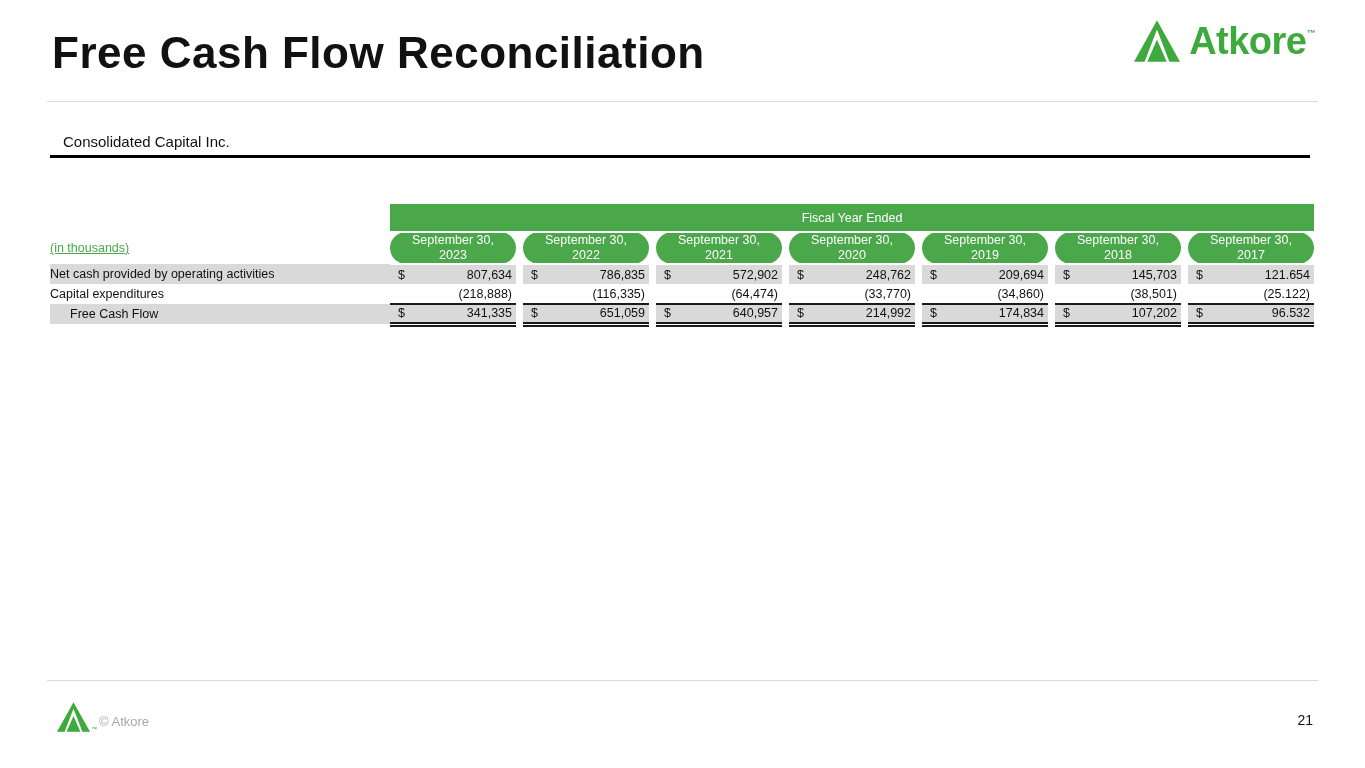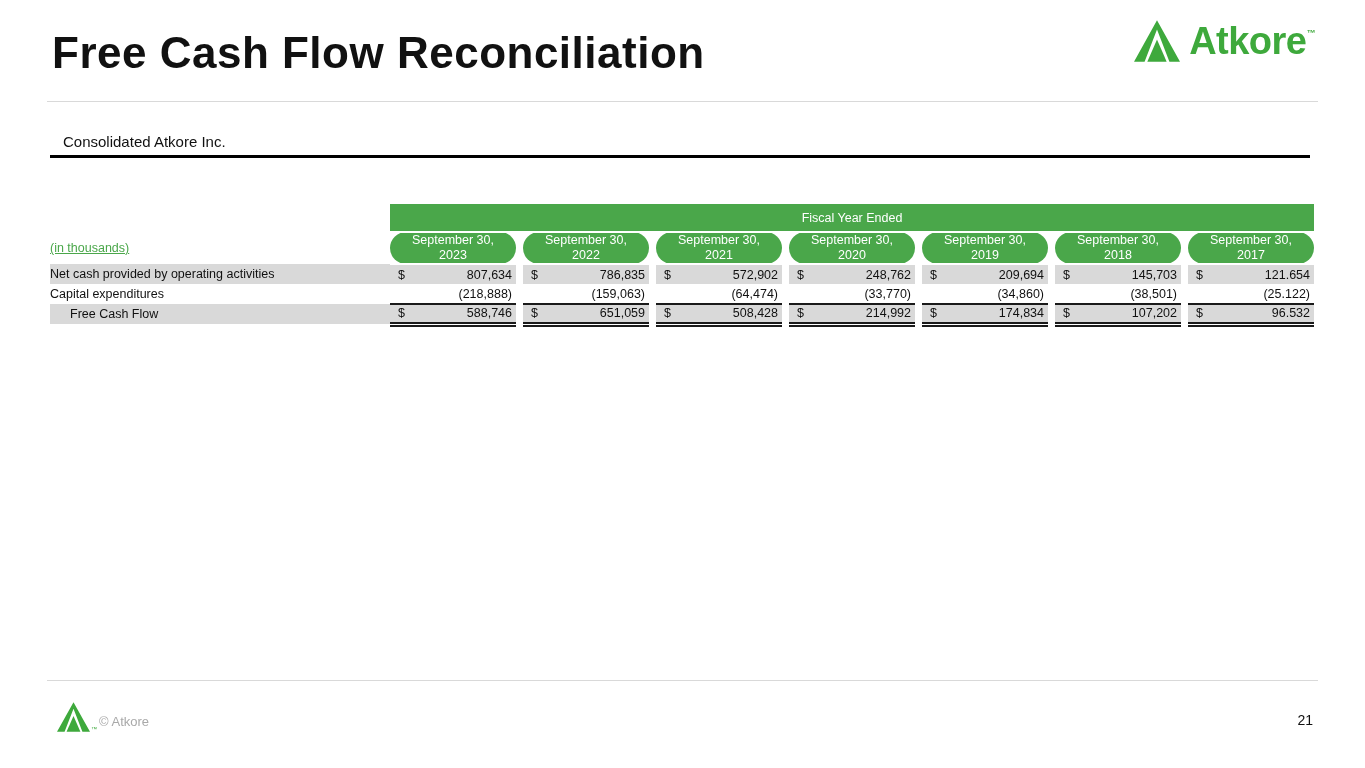--- a/index.html
+++ b/index.html
@@ -83,21 +83,21 @@
           <polygon points="50,42 71,90 29,90" fill="var(--logo-green)"></polygon>
         </g>
       </defs>
       <use href="#atkore-mark"></use>
     </svg>
     <span class="wordmark"><span>Atkore</span><span class="tm">™</span></span>
   </div>
 
   <div class="rule-thin rule-top"></div>
 
-  <div class="section-label">Consolidated Atkore Inc.</div>
+  <div class="section-label">Consolidated Capital Inc.</div>
   <div class="rule-thick"></div>
 
   <table class="fcf">
     <colgroup id="cols">
         <col style="width: 340px;">
         <col style="width: 126px;">
         <col style="width: 7px;">
         <col style="width: 126px;">
         <col style="width: 7px;">
         <col style="width: 126px;">
@@ -212,21 +212,21 @@
           <td class="vcell">
             <div class="vwrap">
               <span class="cur"></span>
               <span class="val">(218,888)</span>
             </div>
           </td>
           <td class="gap"></td>
           <td class="vcell">
             <div class="vwrap">
               <span class="cur"></span>
-              <span class="val">(159,063)</span>
+              <span class="val">(116,335)</span>
             </div>
           </td>
           <td class="gap"></td>
           <td class="vcell">
             <div class="vwrap">
               <span class="cur"></span>
               <span class="val">(64,474)</span>
             </div>
           </td>
           <td class="gap"></td>
@@ -256,35 +256,35 @@
               <span class="cur"></span>
               <span class="val">(25.122)</span>
             </div>
           </td>
         </tr>
         <tr class="data-row stripe total-row">
           <td class="label-cell flush">Free Cash Flow</td>
           <td class="vcell">
             <div class="vwrap">
               <span class="cur">$</span>
-              <span class="val">588,746</span>
+              <span class="val">341,335</span>
             </div>
           </td>
           <td class="gap"></td>
           <td class="vcell">
             <div class="vwrap">
               <span class="cur">$</span>
               <span class="val">651,059</span>
             </div>
           </td>
           <td class="gap"></td>
           <td class="vcell">
             <div class="vwrap">
               <span class="cur">$</span>
-              <span class="val">508,428</span>
+              <span class="val">640,957</span>
             </div>
           </td>
           <td class="gap"></td>
           <td class="vcell">
             <div class="vwrap">
               <span class="cur">$</span>
               <span class="val">214,992</span>
             </div>
           </td>
           <td class="gap"></td>

